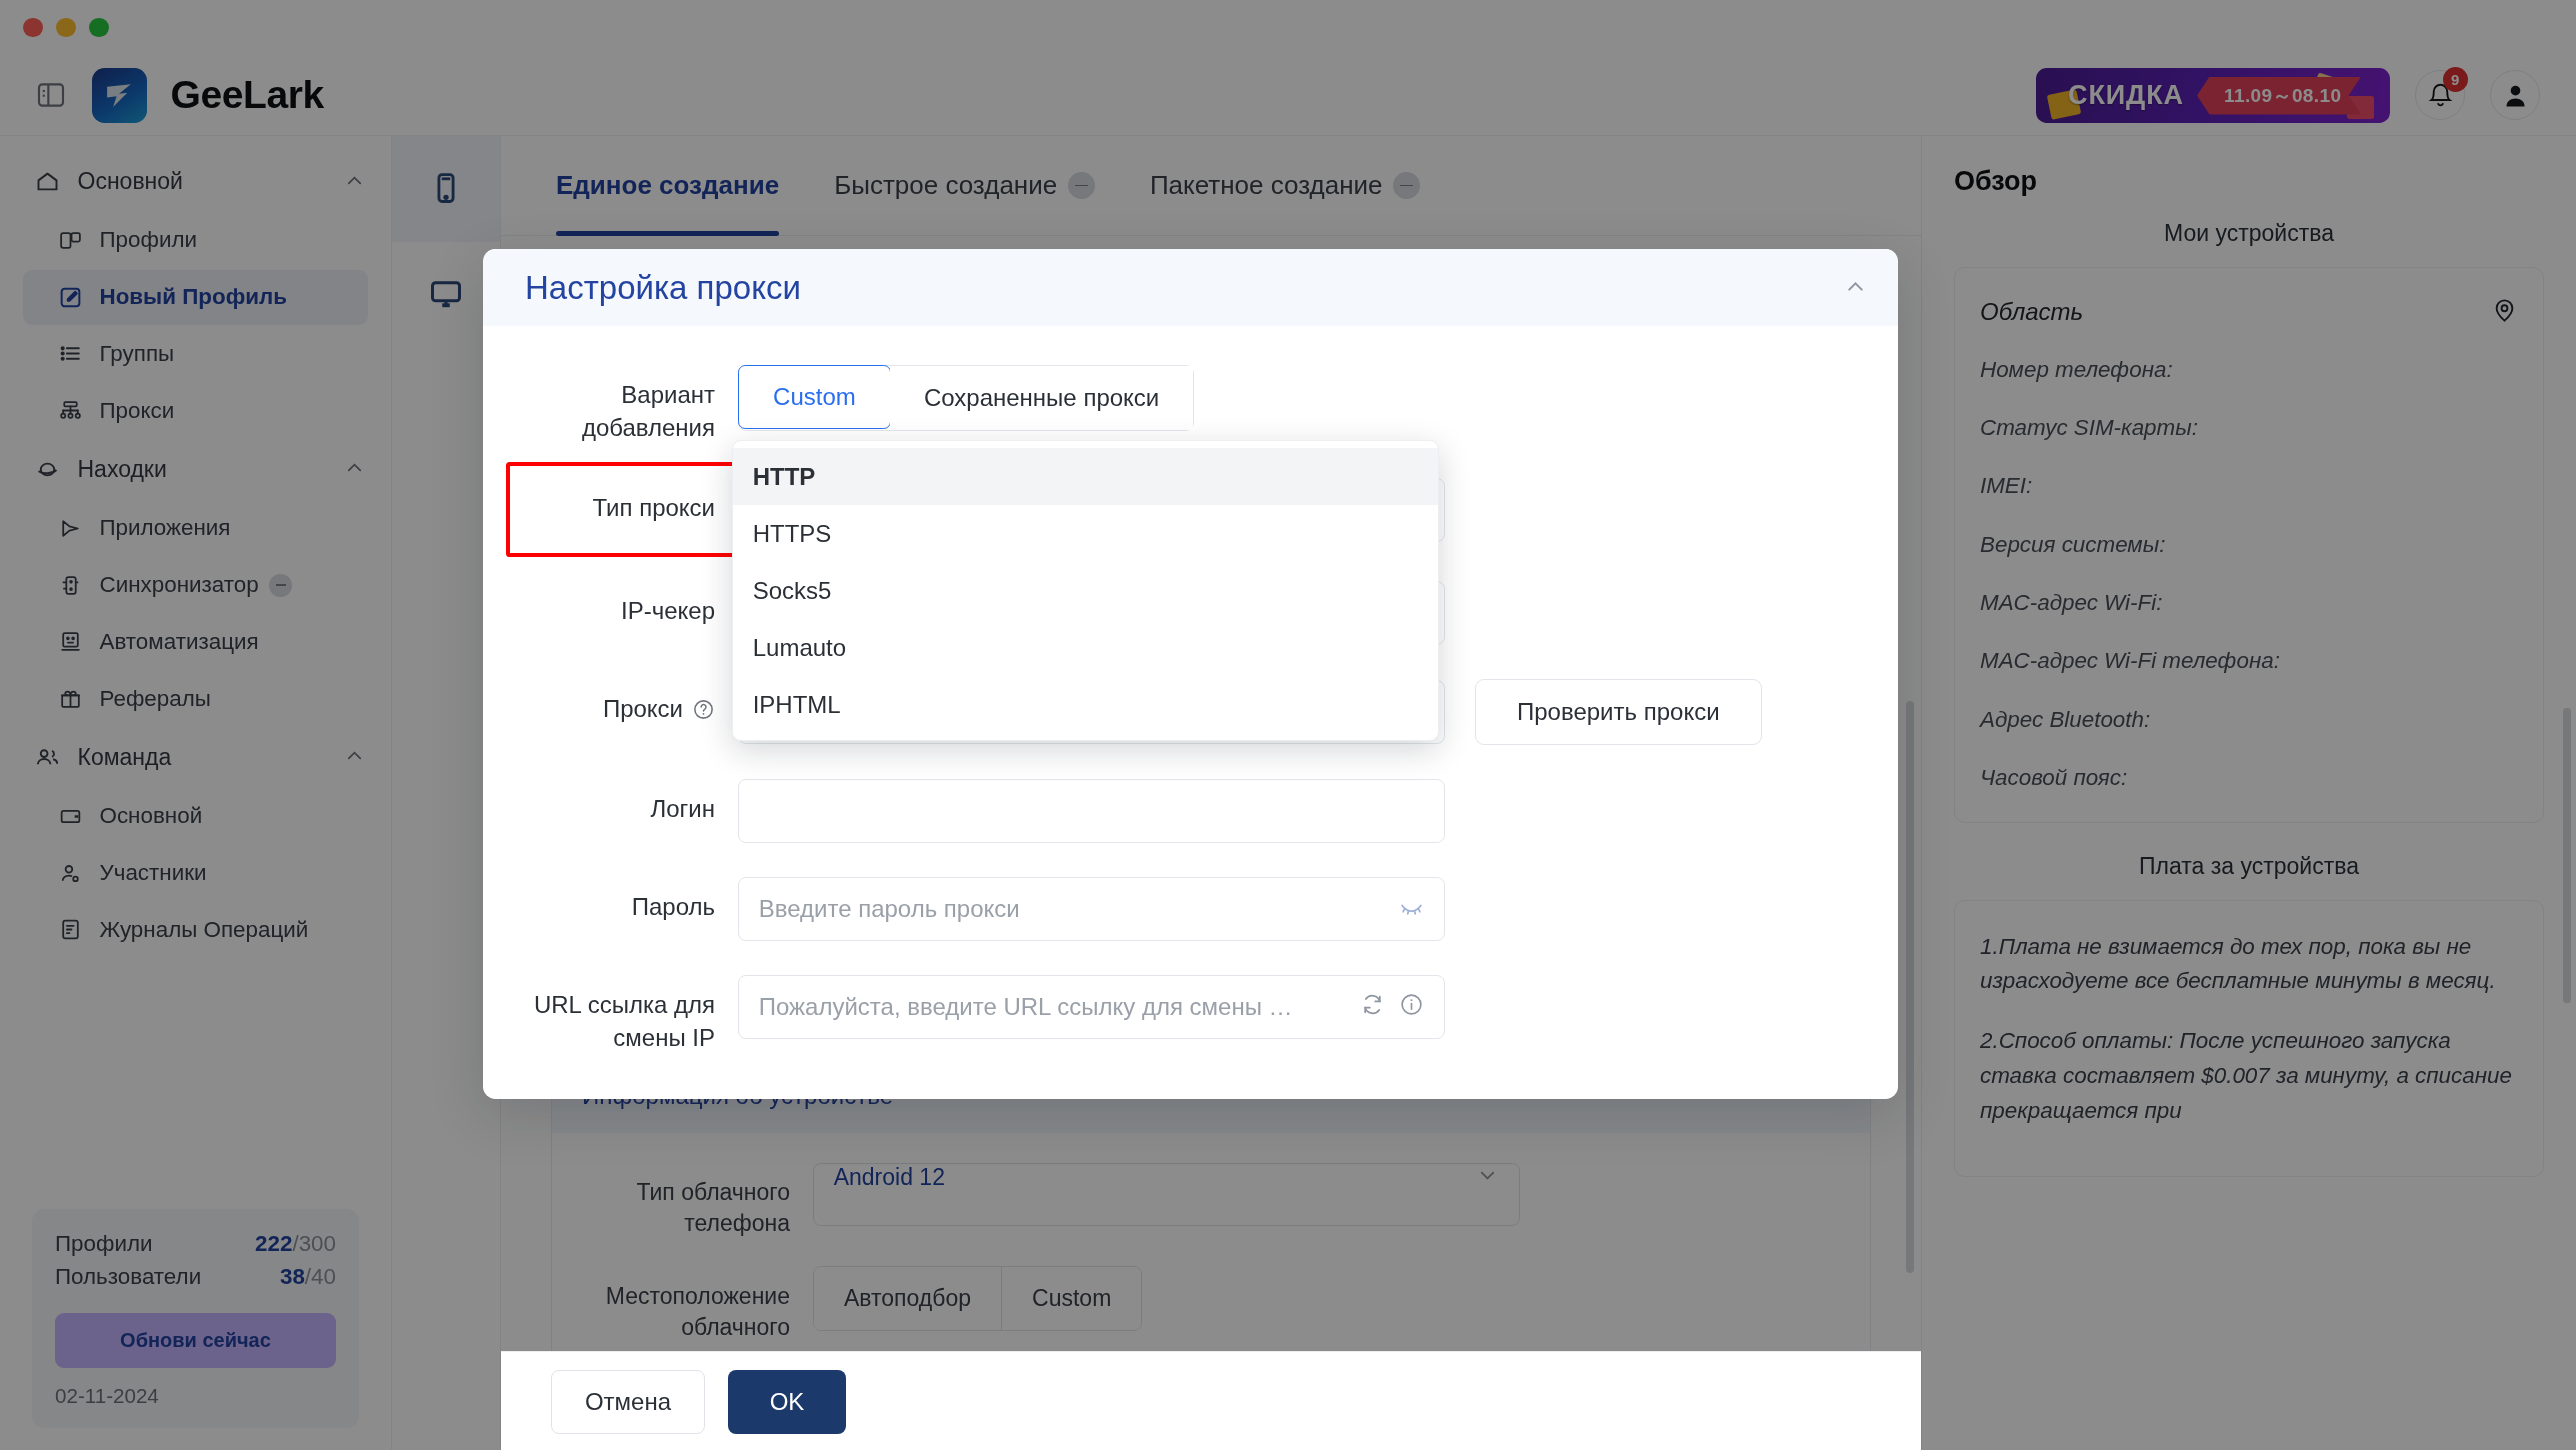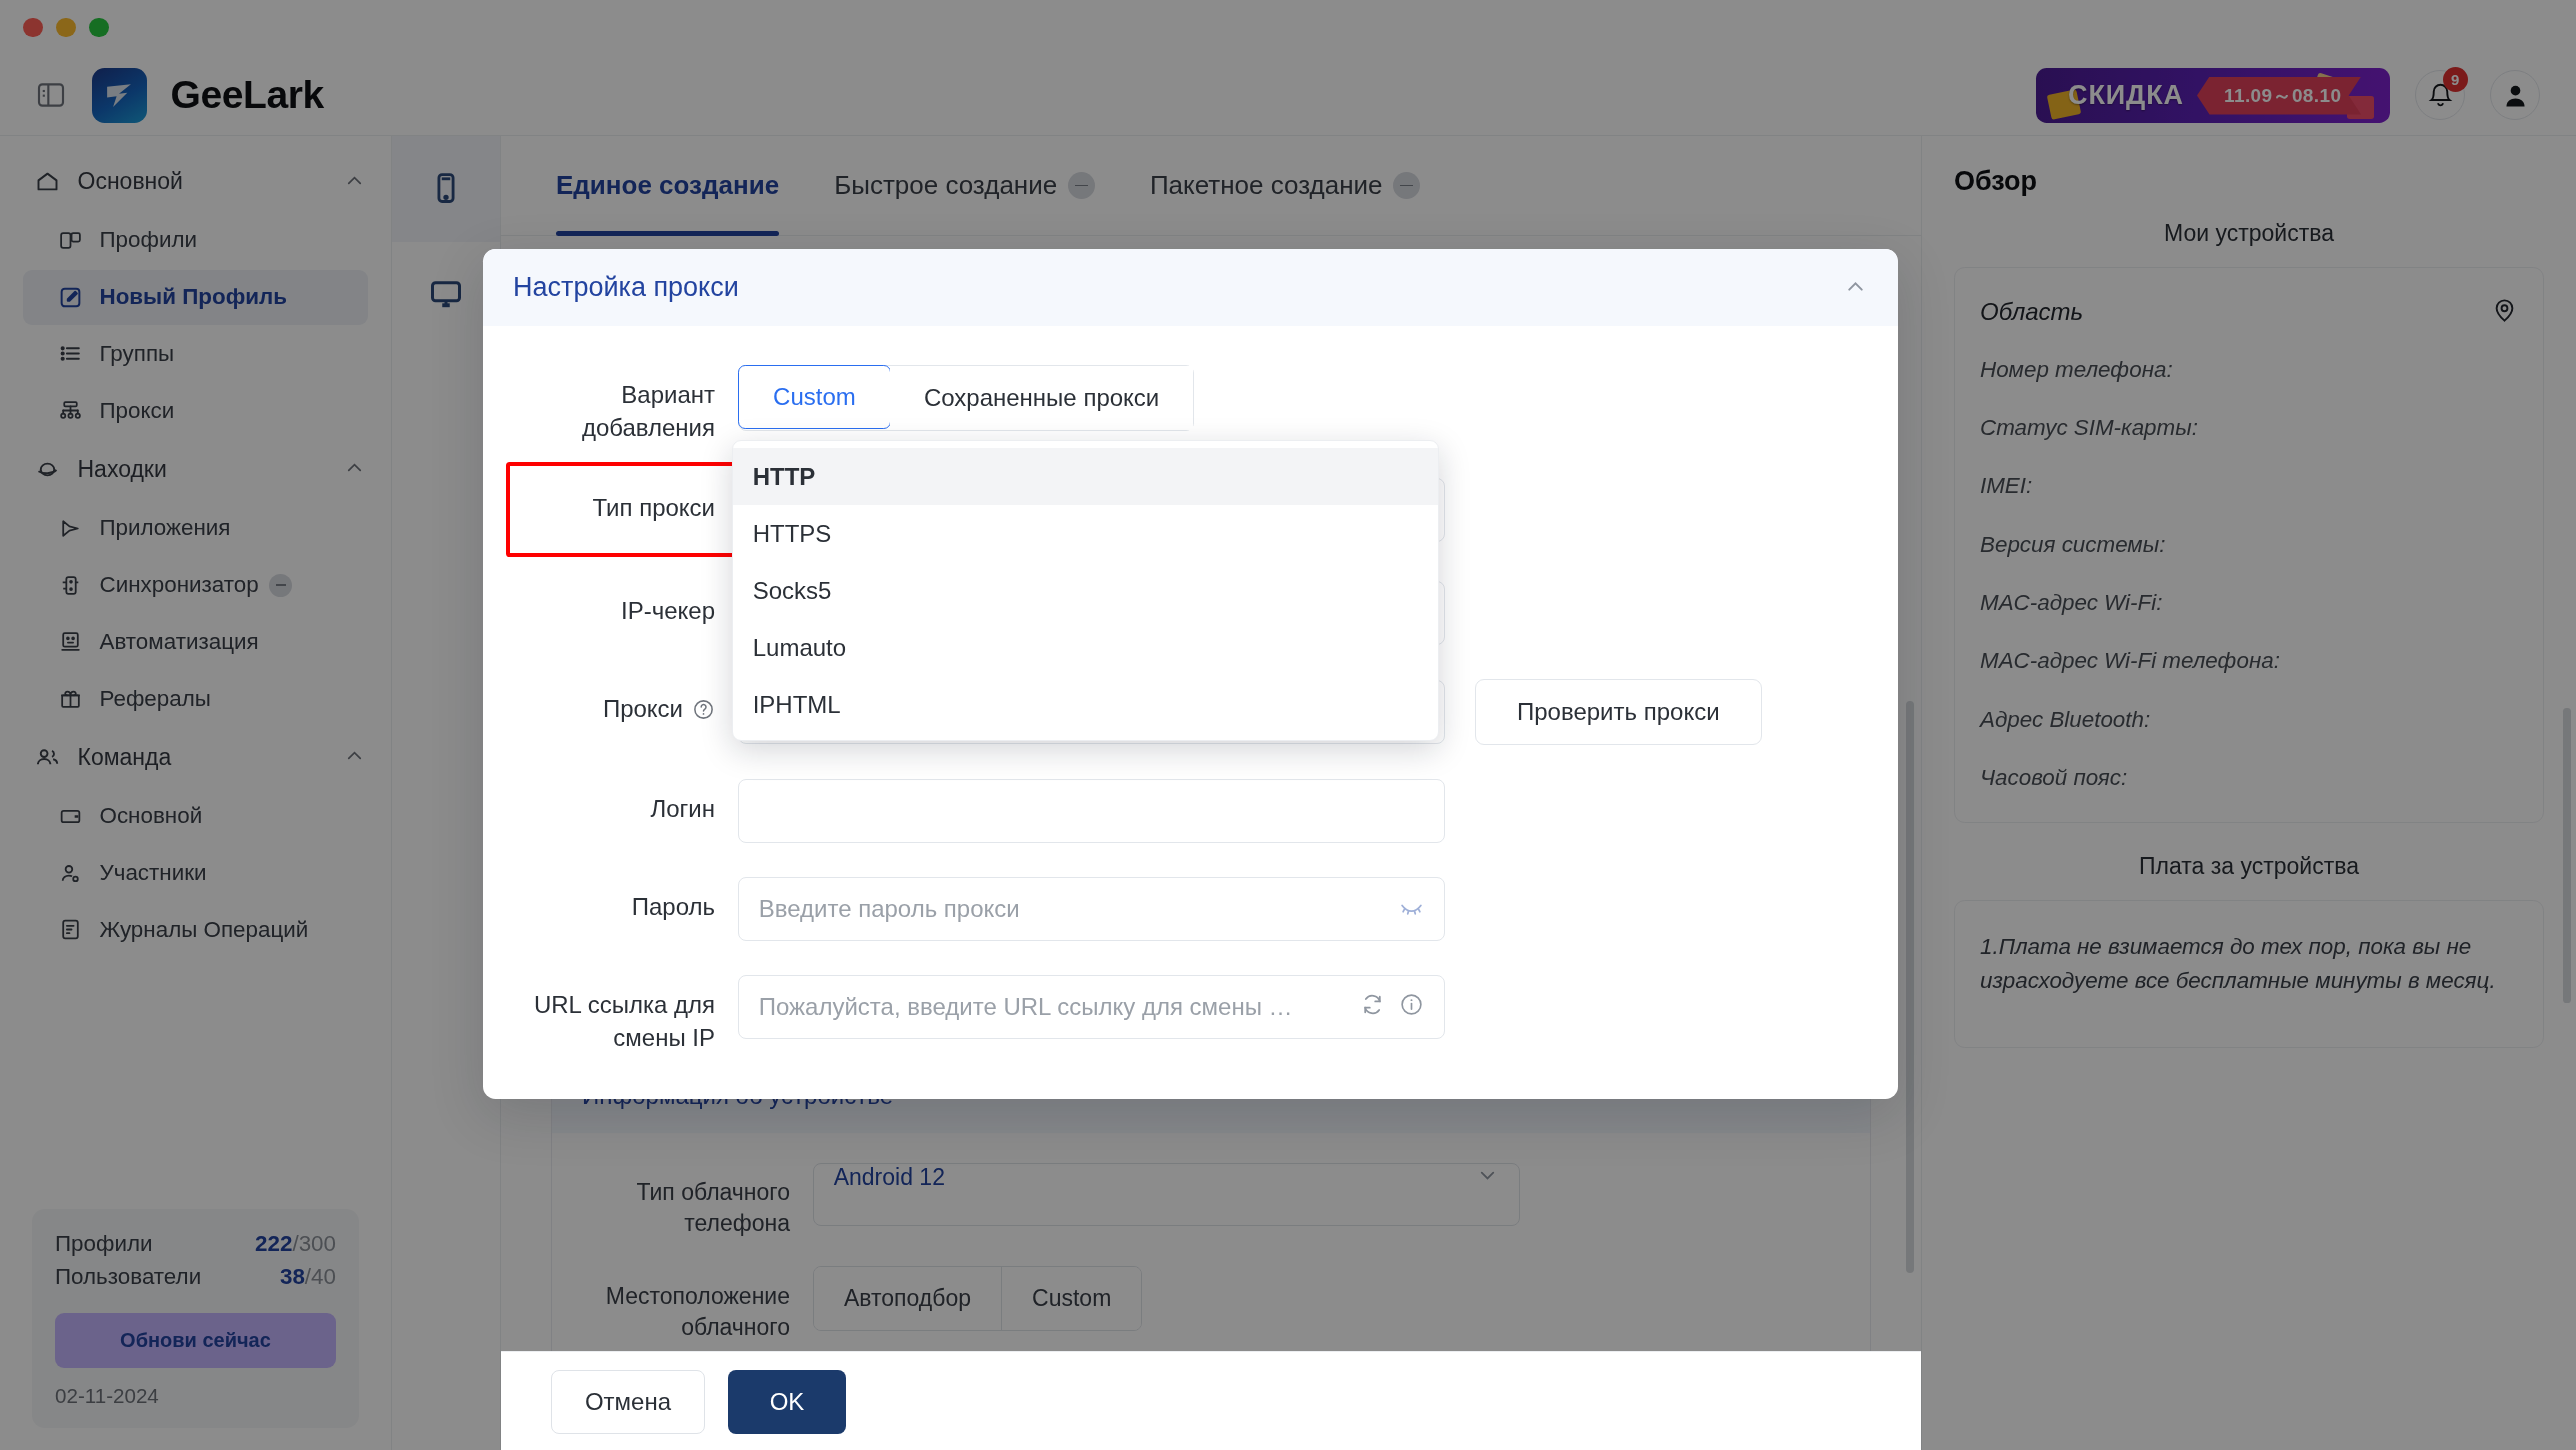--- a/index.html
+++ b/index.html
@@ -207,21 +207,21 @@
   .modal {
     position: absolute; left: 483px; top: 249px; width: 1415px; height: 850px;
     background: #ffffff; border-radius: 12.5px; z-index: 40;
     box-shadow: 0 16px 54px rgba(16,24,40,.16);
     overflow: visible;
   }
   .modal-head {
     height: 77px; background: #f5f8fd; border-radius: 12.5px 12.5px 0 0;
     display: flex; align-items: center; padding: 0 30px; justify-content: space-between;
   }
-  .modal-title { font-size: 27px; color: #2344a0; }
+  .modal-title { font-size: 33px; color: #2344a0; margin-left: 12px; }
   .modal-body { padding: 39px 30px 18px 30px; position: relative; }
 
   .row { display: flex; align-items: flex-start; margin-bottom: 34px; position: relative; }
   .row-label {
     width: 225px; text-align: right; padding-right: 23px; padding-top: 14.3px;
     font-size: 24px; color: #2b3037; line-height: 1.35;
     display: flex; align-items: flex-start; justify-content: flex-end; gap: 9px;
   }
   .row-ctl { flex: 1; display: flex; align-items: center; gap: 30px; }
 
@@ -680,20 +680,21 @@
       <div class="rc-line">IMEI:</div>
       <div class="rc-line">Версия системы:</div>
       <div class="rc-line">MAC-адрес Wi-Fi:</div>
       <div class="rc-line">MAC-адрес Wi-Fi телефона:</div>
       <div class="rc-line">Адрес Bluetooth:</div>
       <div class="rc-line" style="margin-bottom:5.4px">Часовой пояс:</div>
     </div>
     <div class="right-sub" style="margin-top:30px">Плата за устройства</div>
     <div class="right-card">
       <div class="rc-text">1.Плата не взимается до тех пор, пока вы не израсходуете все бесплатные минуты в месяц.</div>
+      <div class="rc-text">2.Способ оплаты: После успешного запуска ставка составляет $0.007 за минуту, а списание прекращается при</div>
     </div>
     <div class="right-scrollbar"></div>
   </div>
 
   <div class="overlay"></div>
 
   <div class="modal">
     <div class="modal-head">
       <span class="modal-title">Настройка прокси</span>
       <span>

